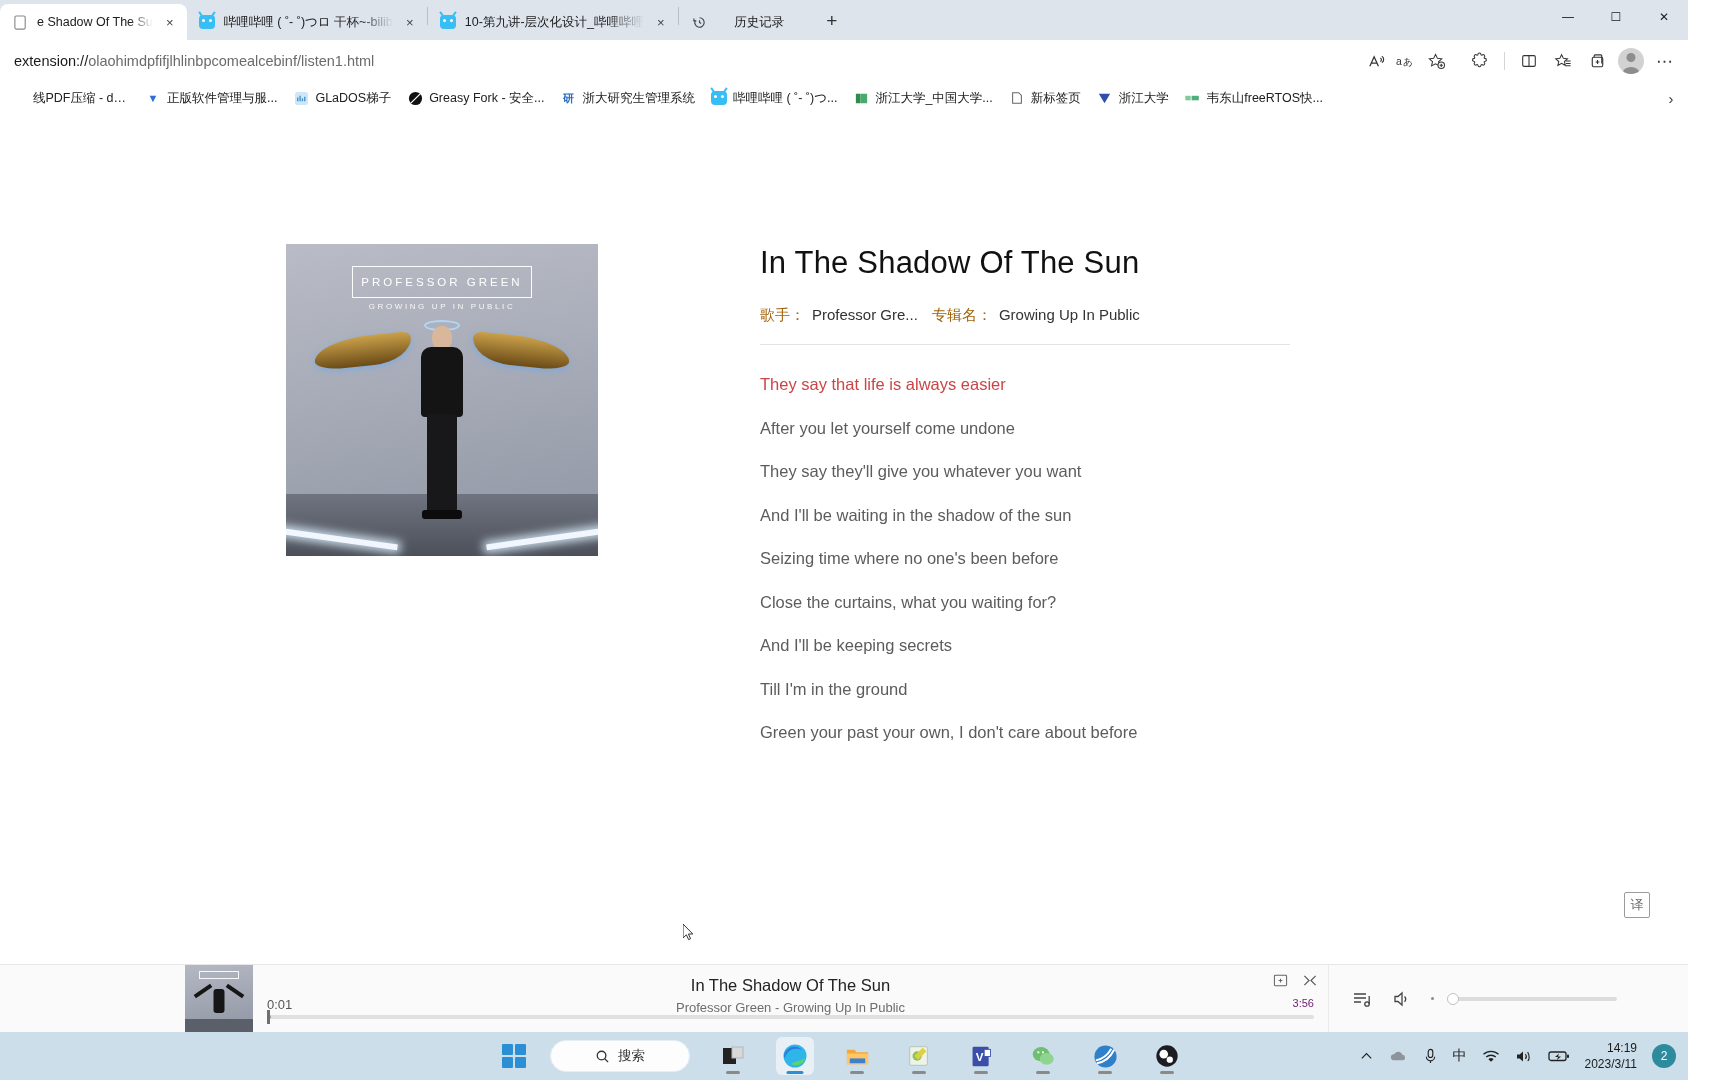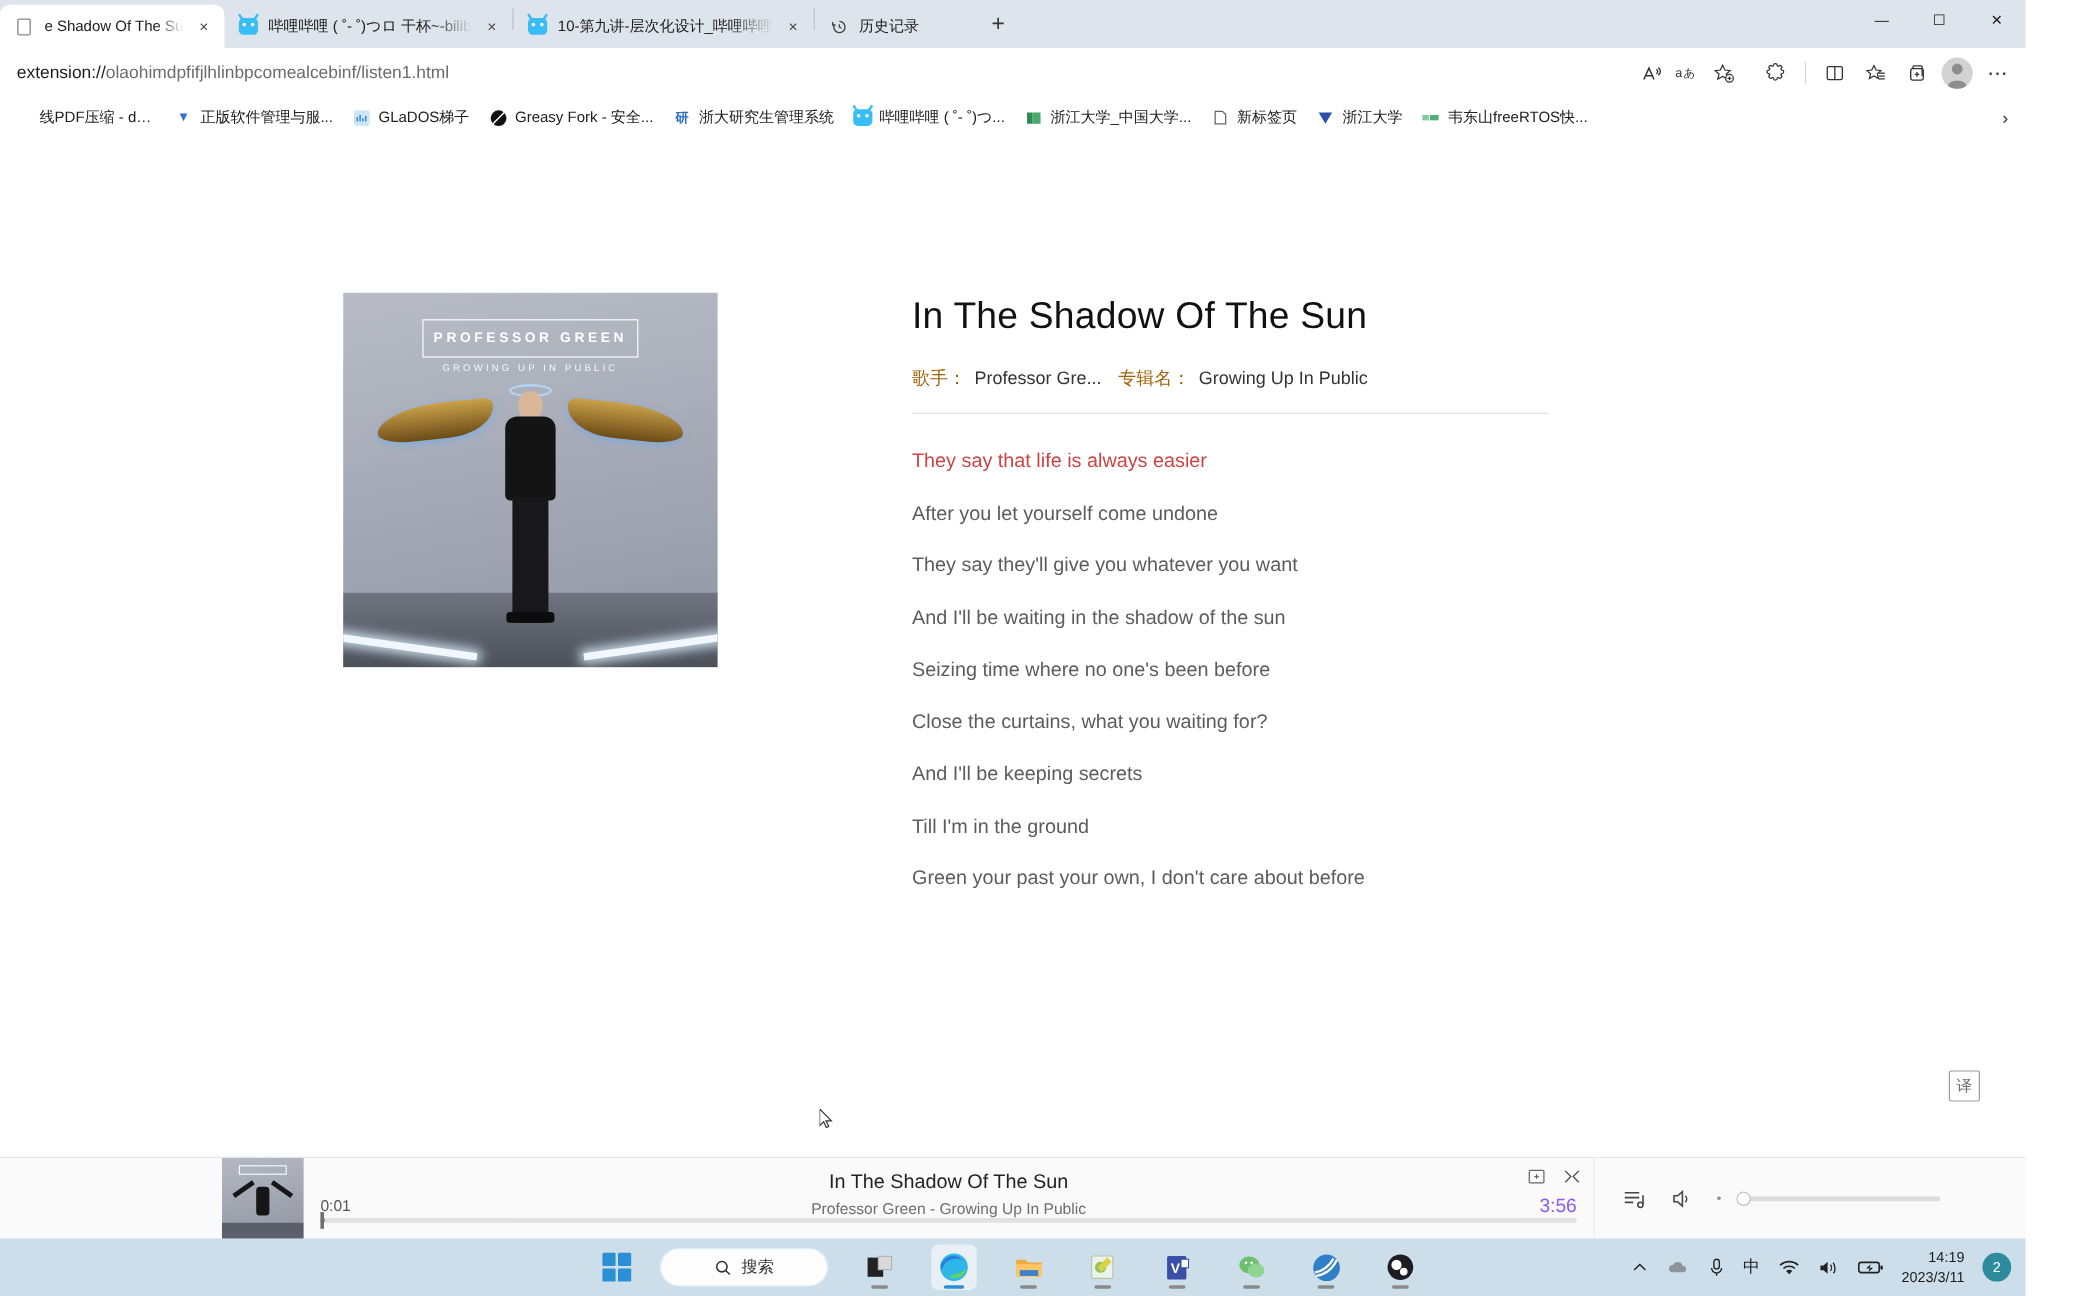--- a/index.html
+++ b/index.html
@@ -19,21 +19,21 @@
     flex: 0 0 40px;
   }
   .tabstrip { display:flex; align-items:flex-end; height:40px; flex:1; overflow:hidden; }
   .tab {
     height: 36px; min-width: 150px; max-width: 250px;
     display:flex; align-items:center; gap:8px;
     padding: 0 8px 0 12px; border-radius: 8px 8px 0 0;
     font-size: 12.5px; color:#1b1b1b; position:relative;
   }
   .tab.active { background:#ffffff; box-shadow: 0 0 0 0 #fff; }
-  .tab.inactive { background: transparent; }
+  .tab.inactive { background: transparent; text-align: center; }
   .tab .favicon { width:17px; height:17px; flex:0 0 17px; display:flex; align-items:center; justify-content:center; }
   .tab .tab-title {
     flex:1; white-space:nowrap; overflow:hidden;
     font-size:12.5px; color:#202020;
     -webkit-mask-image: linear-gradient(to right, #000 80%, transparent 100%);
             mask-image: linear-gradient(to right, #000 80%, transparent 100%);
   }
   .tab .tab-close {
     width:18px;height:18px;flex:0 0 18px; border-radius:4px;
     display:flex;align-items:center;justify-content:center;
@@ -106,21 +106,21 @@
   .album-art {
     width:312px;height:312px;flex:0 0 312px;
     background: linear-gradient(170deg,#b9bcc6 0%, #a9adb9 40%, #8f95a3 100%);
     position:relative; overflow:hidden;
   }
   .aa-frame{
     position:absolute; top:22px; left:50%; transform:translateX(-50%);
     width:180px;height:32px;border:1.5px solid rgba(255,255,255,.95);
     display:flex;align-items:center;justify-content:center;
   }
-  .aa-frame span{ font-size:11.5px; letter-spacing:3px; color:#fff; font-weight:700;}
+  .aa-frame span{ font-size:11.5px; letter-spacing:3px; color:#fff; font-weight:400;}
   .aa-sub{
     position:absolute;top:58px;left:50%;transform:translateX(-50%);
     font-size:8px;letter-spacing:2.6px;color:rgba(255,255,255,.9);white-space:nowrap;
   }
   .aa-halo{position:absolute;top:76px;left:50%;transform:translateX(-50%);width:36px;height:11px;border:2px solid rgba(180,220,255,.85);border-radius:50%;}
   .aa-wing{position:absolute;top:92px;width:98px;height:30px;background:linear-gradient(180deg,#caa14a,#6b4b17);}
   .aa-wing.l{left:28px;border-radius:60% 10% 40% 30%/70% 20% 80% 30%;transform:rotate(-6deg);box-shadow:0 2px 6px rgba(90,170,255,.55);}
   .aa-wing.r{right:28px;border-radius:10% 60% 30% 40%/20% 70% 30% 80%;transform:rotate(6deg);box-shadow:0 2px 6px rgba(90,170,255,.55);}
   .aa-head{position:absolute;top:82px;left:50%;transform:translateX(-50%);width:20px;height:24px;border-radius:45%;background:#d8b79b;}
   .aa-body{position:absolute;top:103px;left:50%;transform:translateX(-50%);width:42px;height:70px;background:#141414;border-radius:10px 10px 4px 4px;}
@@ -179,21 +179,21 @@
   .p-center { flex:1; position:relative; height:68px; padding: 0 14px; }
   .p-song-title {
     position:absolute; top:11px; left:0; right:0; text-align:center;
     font-size:16.5px; color:#222;
   }
   .p-song-sub {
     position:absolute; top:35px; left:0; right:0; text-align:center;
     font-size:13px; color:#6d6d6d;
   }
   .p-time-cur { position:absolute; top:32px; left:14px; font-size:13px; color:#555; }
-  .p-time-tot { position:absolute; top:32px; right:14px; font-size:16px; color:#8b5cf6; }
+  .p-time-tot { position:absolute; top:32px; right:14px; font-size:11px; color:#701a75; }
   .p-icons-tr { position:absolute; top:8px; right:10px; display:flex; gap:14px; align-items:center; color:#555; }
   .p-progress {
     position:absolute; left:14px; right:14px; bottom:14px; height:4px;
     background:#e0e0e0; border-radius:2px;
   }
   .p-progress .fill { position:absolute; left:0; top:0; height:4px; width:0.4%; background:#9b9b9b; border-radius:2px; }
   .p-progress .knob { position:absolute; left:0; top:-5px; width:3px; height:14px; background:#6f6f6f; }
 
   .p-right {
     width: 360px; flex:0 0 360px; height:68px; border-left:1px solid #ececec;

